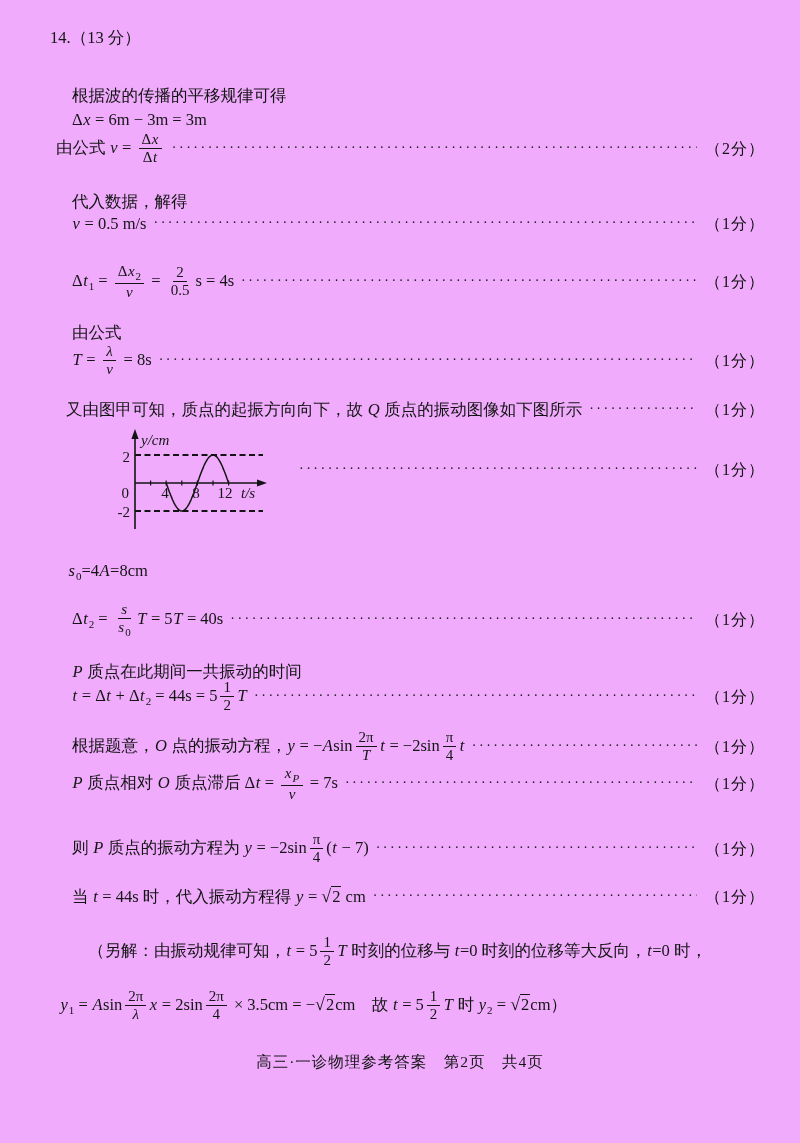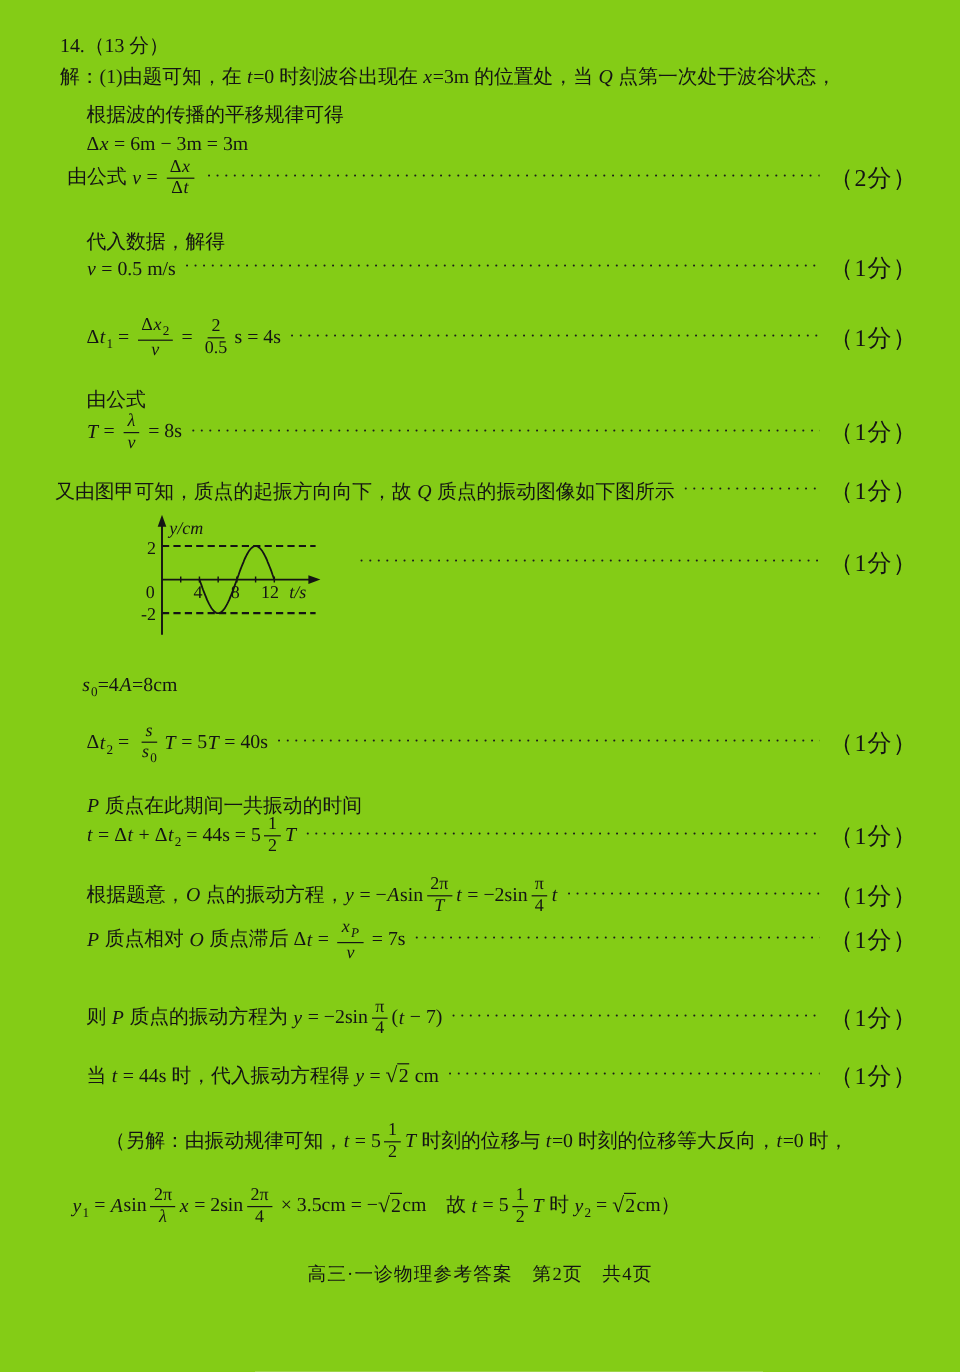--- a/index.html
+++ b/index.html
@@ -5,21 +5,21 @@
   html,body{margin:0;padding:0;}
   body{
     width:800px;height:1143px;
     background:#f2f2f0;
     font-family:"Liberation Serif","DejaVu Serif",serif;
     color:#141414;
     -webkit-font-smoothing:antialiased;
   }
   .page{
     position:relative;width:800px;height:1143px;
-    background:#84cc16;overflow:hidden;
+    background:#f0abfc;overflow:hidden;
   }
   .line{
     position:absolute;
     display:flex;align-items:center;
     font-size:16.5px;line-height:24px;
     white-space:nowrap;
   }
   .math{flex:0 0 auto;white-space:nowrap;}
   .mt{font-style:normal;}
   .mv{font-style:italic;font-family:"Liberation Serif","DejaVu Serif",serif;padding:0 .5px;}
@@ -28,42 +28,39 @@
   .mfn,.mfd{display:block;font-size:15px;padding:0 3px;text-align:center;}
   .mfn{border-bottom:1.4px solid #141414;}
   .mq{white-space:nowrap;}
   .mqr{font-size:18px;}
   .mqv{border-top:1.4px solid #141414;padding:0 1px;}
   .leader{
     flex:1 1 auto;overflow:hidden;white-space:nowrap;
     font-size:14px;letter-spacing:2.5px;color:#1c1c1c;
     margin:0 8px 0 7px;transform:translateY(-1px);
   }
-  .score{flex:0 0 auto;font-size:20px;letter-spacing:1px;}
+  .score{flex:0 0 auto;font-size:16px;letter-spacing:1px;}
   .footer{
     position:absolute;left:0;right:0;top:1052px;
     text-align:center;font-size:15.5px;letter-spacing:1px;
   }
   .graph-wrap{position:absolute;left:95px;top:428px;width:175px;height:110px;}
   svg text{font-family:"Liberation Serif","DejaVu Serif",serif;fill:#141414;}
   .axis-label{font-style:italic;font-size:15px;}
   .tick-label{font-size:15px;}
 </style>
 </head>
 <body>
 
 <div class="page">
 
   <div class="line" style="top:26px;left:50px">
     <span>14.（13 分）</span>
   </div>
 
-  <div class="line" style="top:52px;left:50px">
-    <span class="math"><span class="mt">解：(1)由题可知，在 </span><span class="mv">t</span><span class="mt">=0 时刻波谷出现在 </span><span class="mv">x</span><span class="mt">=3m 的位置处，当 </span><span class="mv">Q</span><span class="mt"> 点第一次处于波谷状态，</span></span>
-  </div>
 
   <div class="line" style="top:84px;left:72px">
     <span>根据波的传播的平移规律可得</span>
   </div>
 
   <div class="line" style="top:108px;left:72px">
     <span class="math"><span class="mt">Δ</span><span class="mv">x</span><span class="mt"> = 6m − 3m = 3m</span></span>
   </div>
 
   <div class="line" style="top:131px;left:56px;right:35px">
@@ -104,21 +101,21 @@
 
   <div class="line" style="top:343px;left:72px;right:35px">
     <span class="math"><span class="mv">T</span><span class="mt"> = </span><span class="mf">
           <span class="mfn"><span class="mv">λ</span></span>
           <span class="mfd"><span class="mv">v</span></span>
         </span><span class="mt"> = 8s</span></span>
     <span class="leader">·············································································································································································</span>
     <span class="score">（1分）</span>
   </div>
 
-  <div class="line" style="top:398px;left:46px;right:35px">
+  <div class="line" style="top:398px;left:66px;right:35px">
     <span class="math"><span class="mt">又由图甲可知，质点的起振方向向下，故 </span><span class="mv">Q</span><span class="mt"> 质点的振动图像如下图所示</span></span>
     <span class="leader">·············································································································································································</span>
     <span class="score">（1分）</span>
   </div>
 
   <div class="graph-wrap">
     <svg width="175" height="110" viewBox="0 0 175 110">
 
       <line x1="40" y1="6" x2="40" y2="101" stroke="#141414" stroke-width="1.6"></line>
       <polygon points="40,1 36.4,11 43.6,11" fill="#141414"></polygon>

